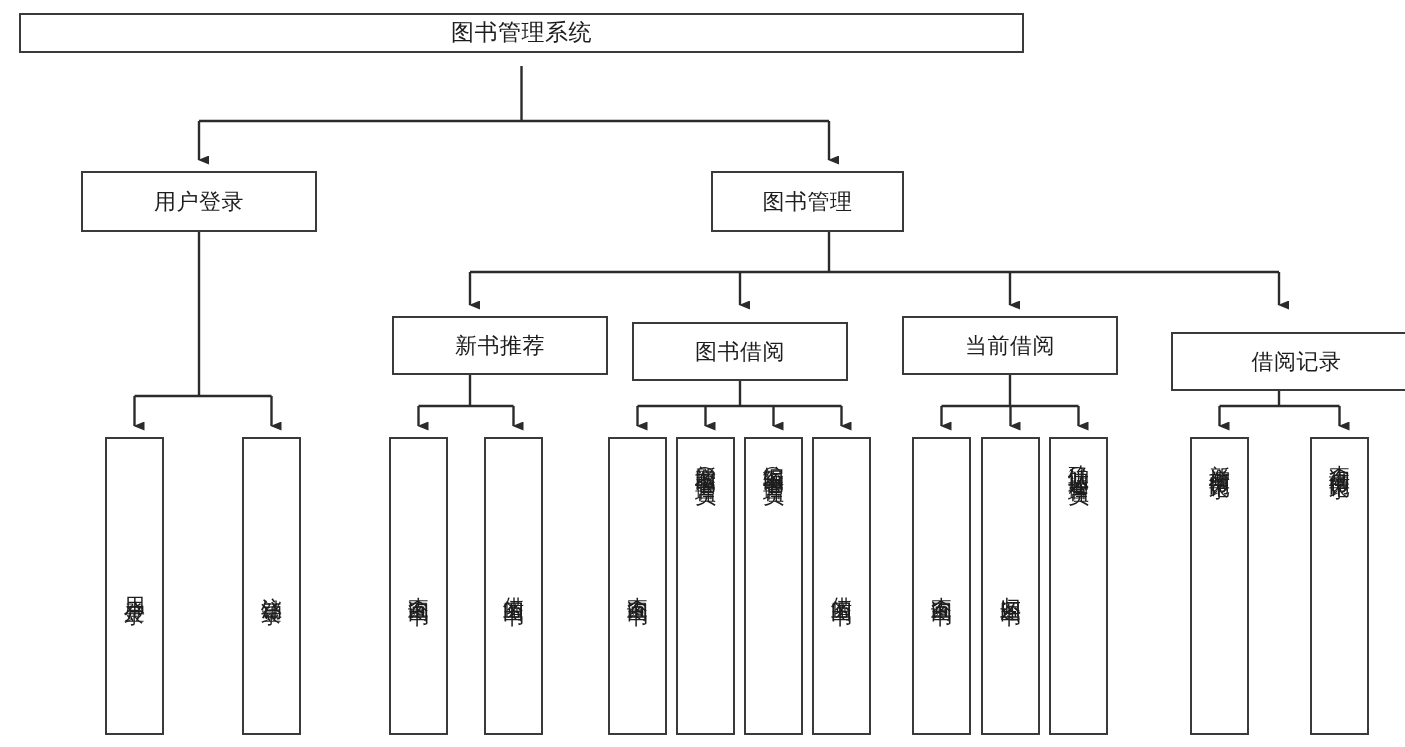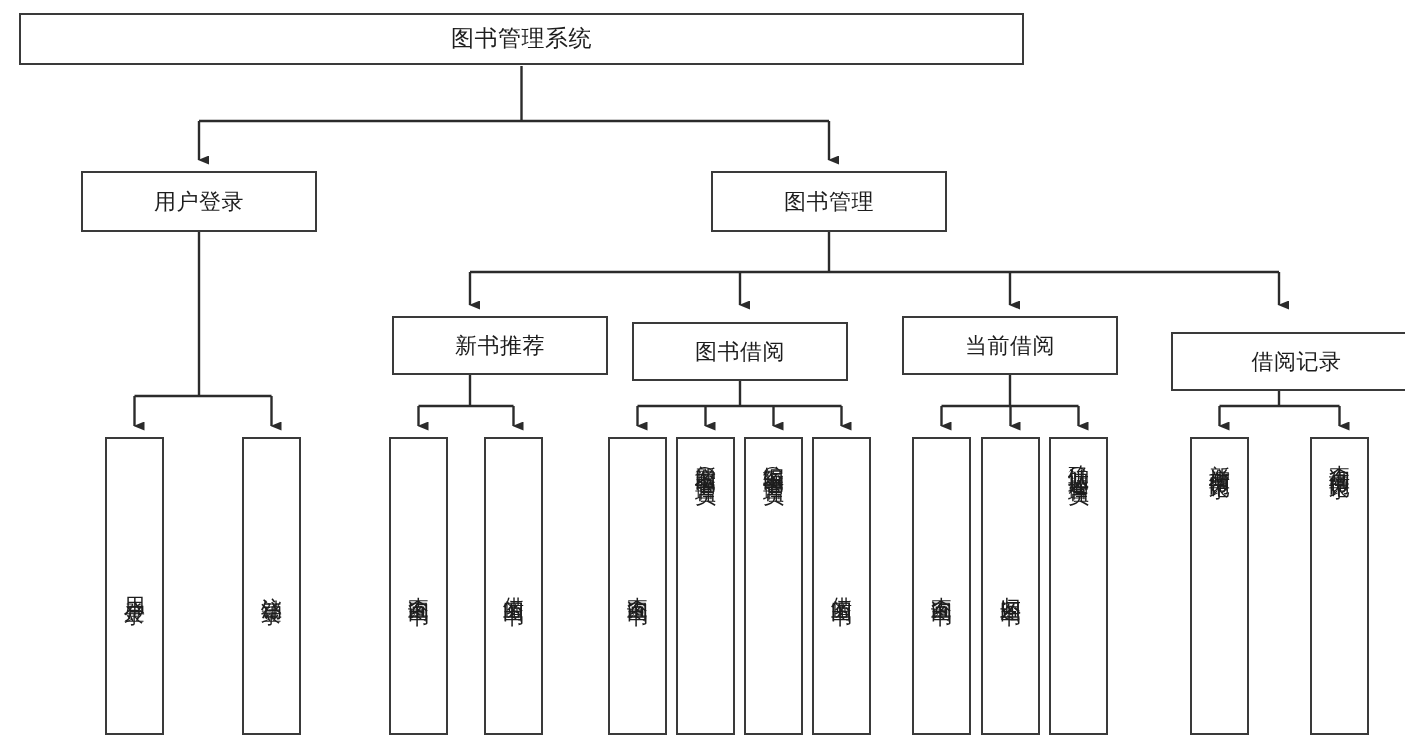--- a/index.html
+++ b/index.html
@@ -121,33 +121,33 @@
         <path d="M1010.5,406 L1010.5,426" marker-end="url(#arrowhead)"></path>
         <path d="M1078.5,406 L1078.5,426" marker-end="url(#arrowhead)"></path>
         <path d="M1279,375 L1279,406"></path>
         <path d="M1219.5,406 L1339.5,406"></path>
         <path d="M1219.5,406 L1219.5,426" marker-end="url(#arrowhead)"></path>
         <path d="M1339.5,406 L1339.5,426" marker-end="url(#arrowhead)"></path>
       </g>
   </svg>
 
   <div id="nodes-layer">
-      <div class="node root" style="left: 19px; top: 13px; width: 1005px; height: 52px;">
+      <div class="node root" style="left: 19px; top: 13px; width: 1005px; height: 40px;">
         <span class="node-label">图书管理系统</span>
       </div>
       <div class="node branch" style="left: 81px; top: 171px; width: 236px; height: 61px;">
         <span class="node-label">用户登录</span>
       </div>
       <div class="node leaf centered" style="left: 105px; top: 437px; width: 59px; height: 298px;">
         <span class="node-label">用户登录</span>
       </div>
       <div class="node leaf centered" style="left: 242px; top: 437px; width: 59px; height: 298px;">
         <span class="node-label">注销登录</span>
       </div>
-      <div class="node branch" style="left: 711px; top: 171px; width: 236px; height: 61px;">
+      <div class="node branch" style="left: 711px; top: 171px; width: 193px; height: 61px;">
         <span class="node-label">图书管理</span>
       </div>
       <div class="node branch" style="left: 362px; top: 316px; width: 216px; height: 59px; margin-left: 30px;">
         <span class="node-label">新书推荐</span>
       </div>
       <div class="node leaf centered" style="left: 389px; top: 437px; width: 59px; height: 298px;">
         <span class="node-label">查询图书</span>
       </div>
       <div class="node leaf centered" style="left: 484px; top: 437px; width: 59px; height: 298px;">
         <span class="node-label">借阅图书</span>

